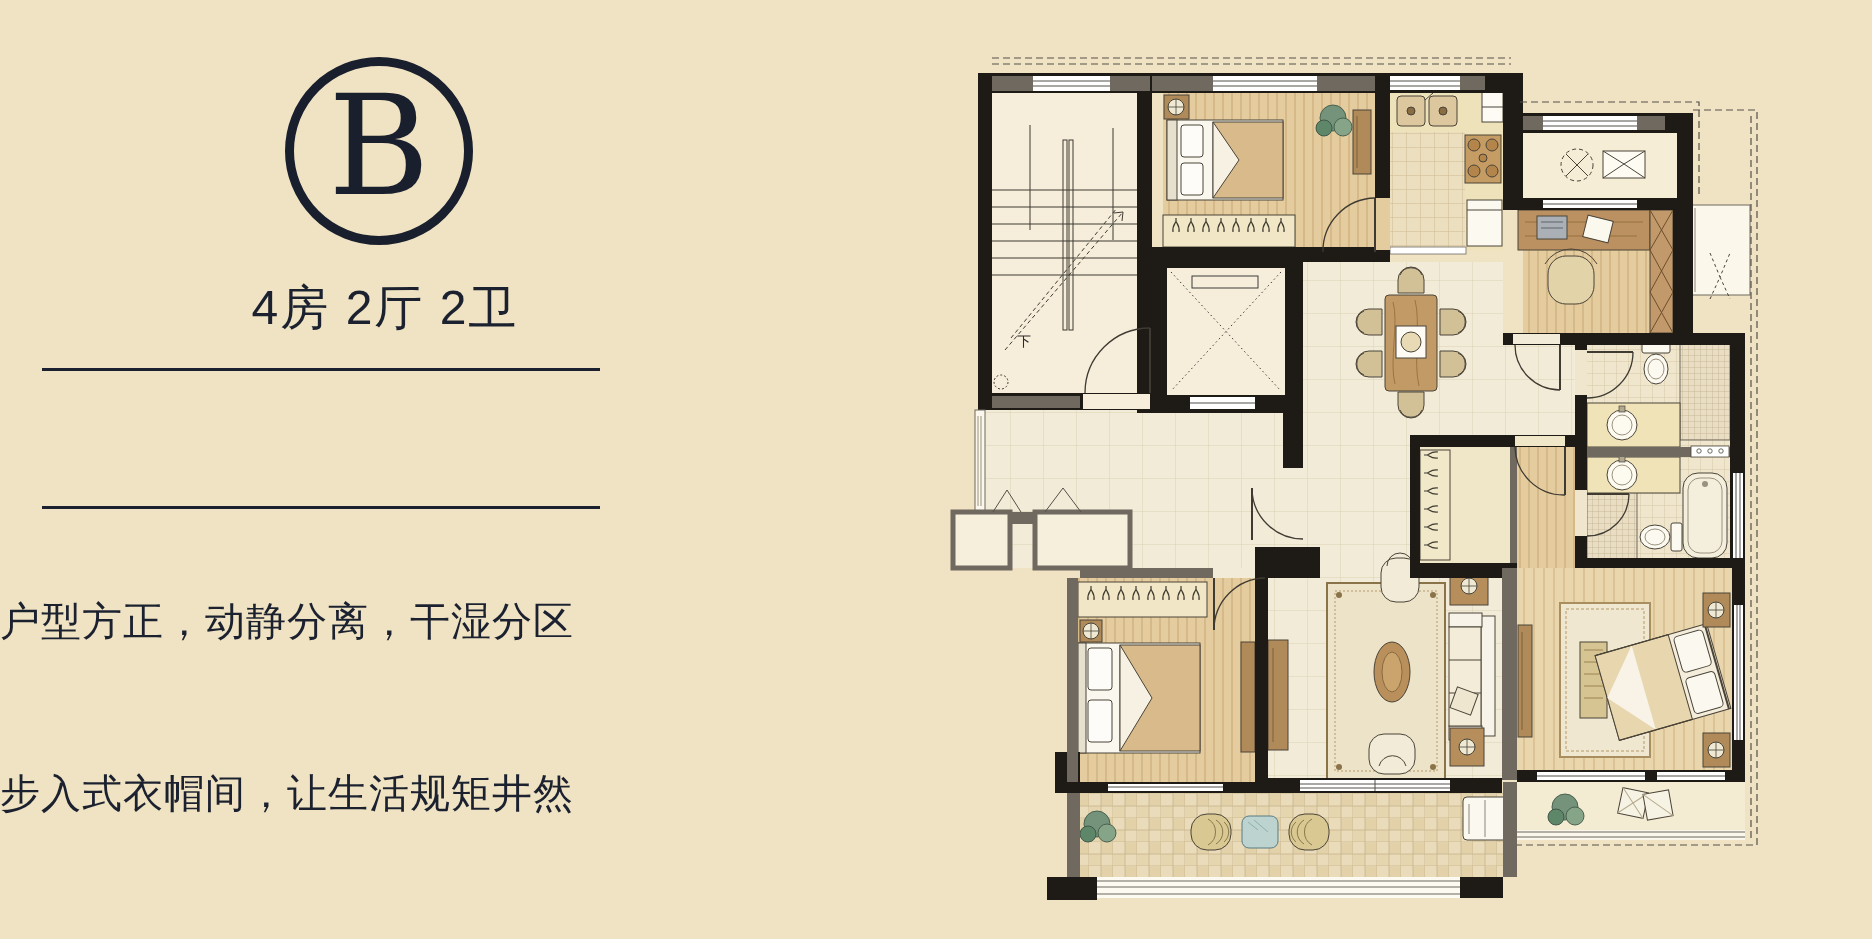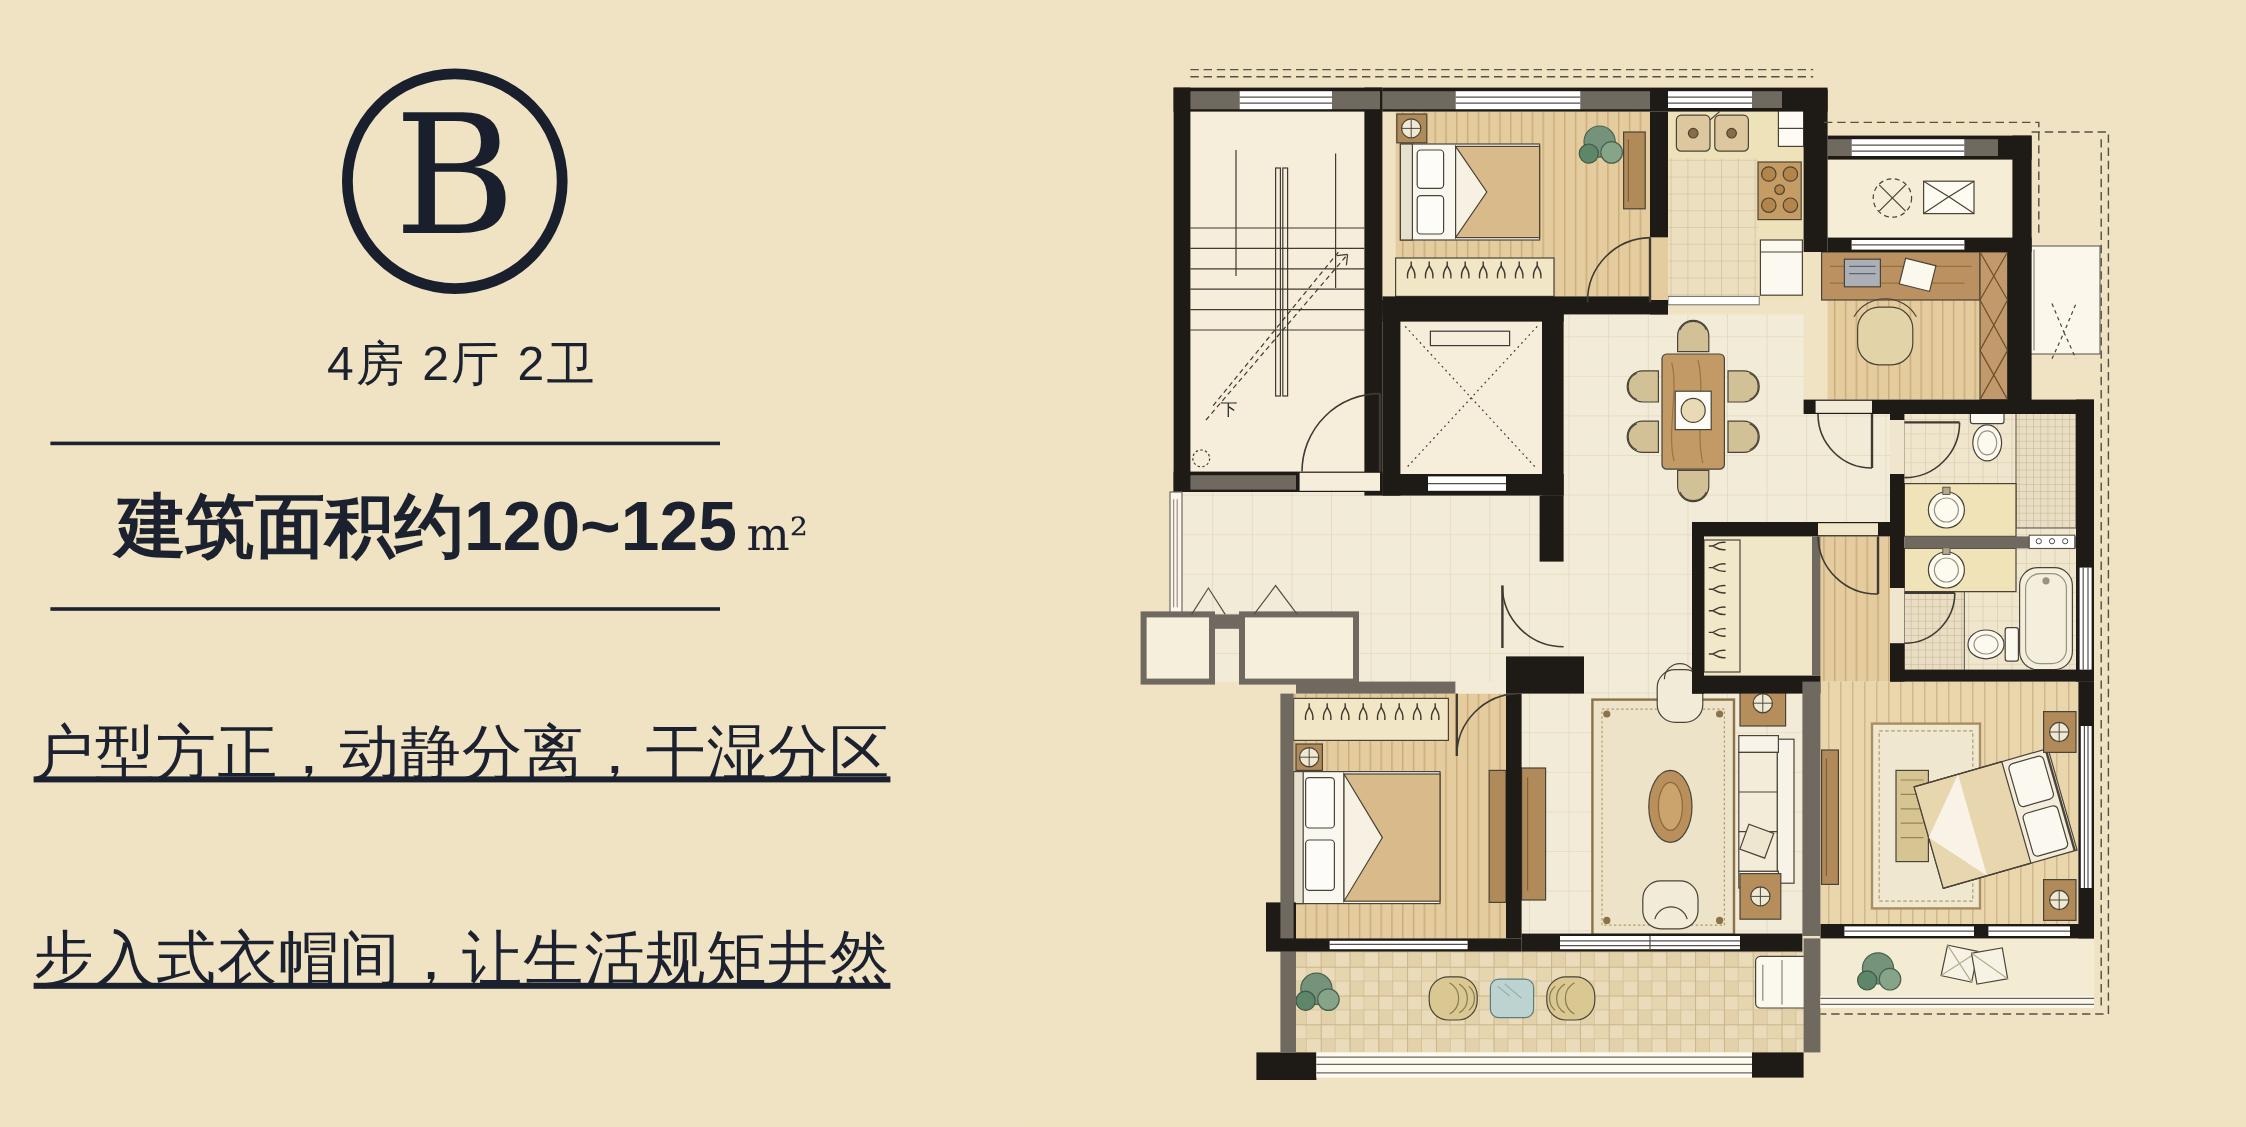--- a/index.html
+++ b/index.html
@@ -15,54 +15,53 @@
     border:9px solid #1a1f2e;border-radius:50%;
     display:flex;align-items:center;justify-content:center;
   }
   .logo-letter{
     font-family:"DejaVu Serif",serif;
     font-size:138px;line-height:1;font-weight:500;color:#1a1f2e;
     transform:translateY(-4px);
   }
   .plan-title{
     position:absolute;left:0;top:276px;width:770px;
-    text-align:center;font-size:40px;font-weight:500;letter-spacing:2px;
+    text-align:center;font-size:48px;font-weight:500;letter-spacing:2px;
   }
   .divider{position:absolute;left:42px;width:558px;height:3px;background:#1c2130;}
   .divider-1{top:368px;}
   .divider-2{top:506px;}
   .area-line{
     position:absolute;left:0;top:400px;width:770px;text-align:center;
     font-size:58px;font-weight:600;white-space:nowrap;
   }
   .area-line .unit{
     font-family:"DejaVu Serif",serif;font-size:38px;font-weight:500;
     margin-left:8px;
   }
   .feature{
-    position:absolute;left:0;width:770px;text-align:center;
-    font-size:50px;font-weight:500;letter-spacing:1px;text-decoration:underline;
+    position:absolute;left:0;width:770px;text-align:left;
+    font-size:40px;font-weight:500;letter-spacing:1px;
   }
   .feature-0{top:594px;}
   .feature-1{top:678px;}
   .feature-2{top:766px;}
   .feature-3{top:850px;}
   .plan-wrap{position:absolute;left:945px;top:50px;width:830px;height:860px;}
   svg text.stair-mark{font-family:"Liberation Sans",sans-serif;font-size:14px;fill:#2a2a2a;}
 </style>
 </head>
 <body>
 
 <div class="left-panel">
   <div class="logo">
     <span class="logo-letter">B</span>
   </div>
   <div class="plan-title">4房 2厅 2卫</div>
   <div class="divider divider-1"></div>
-  <div class="area-line"><span>建筑面积约</span><span>120~125</span><span class="unit">m²</span></div>
   <div class="divider divider-2"></div>
   <div class="feature feature-0">户型方正，动静分离，干湿分区</div>
   <div class="feature feature-2">步入式衣帽间，让生活规矩井然</div>
 </div>
 
 <div class="plan-wrap">
 <svg width="830" height="860" viewBox="0 0 830 860">
   <defs>
     <pattern id="pWood" width="9" height="9" patternUnits="userSpaceOnUse">
       <rect width="9" height="9" fill="#e4cc9e"></rect>

